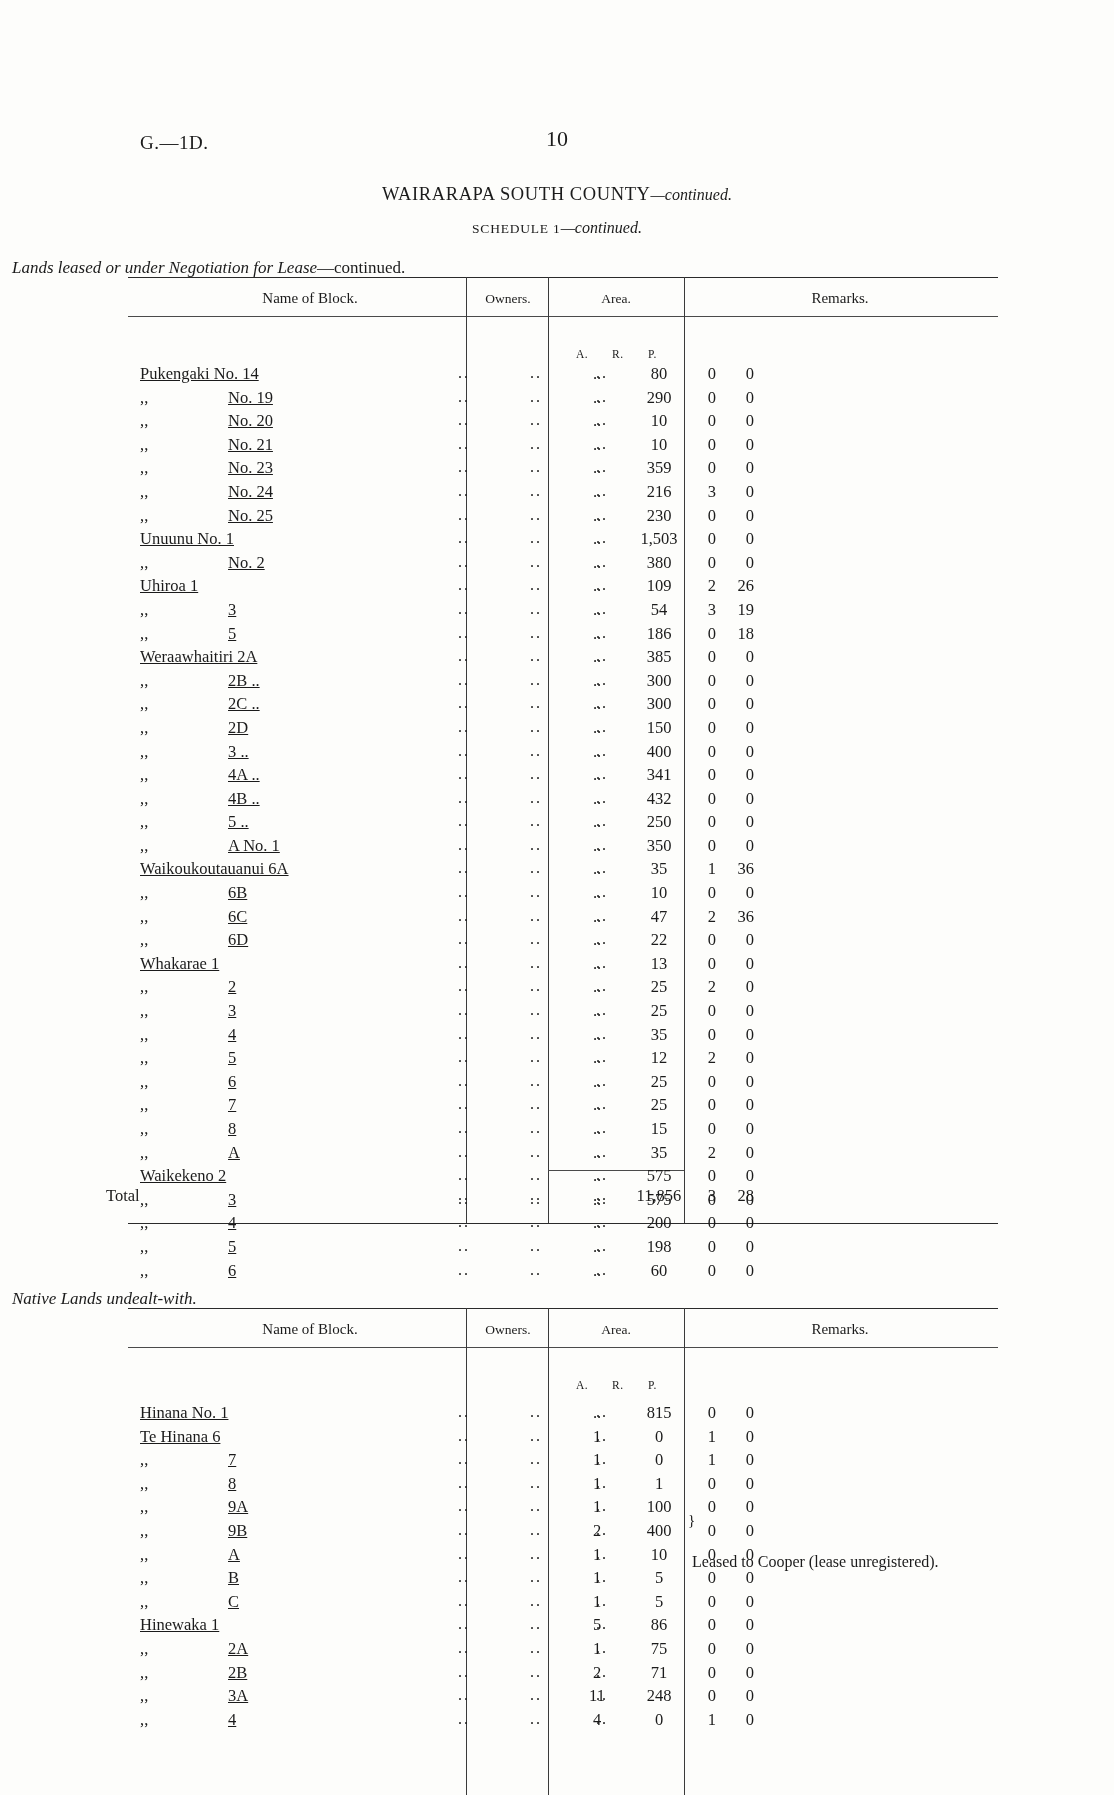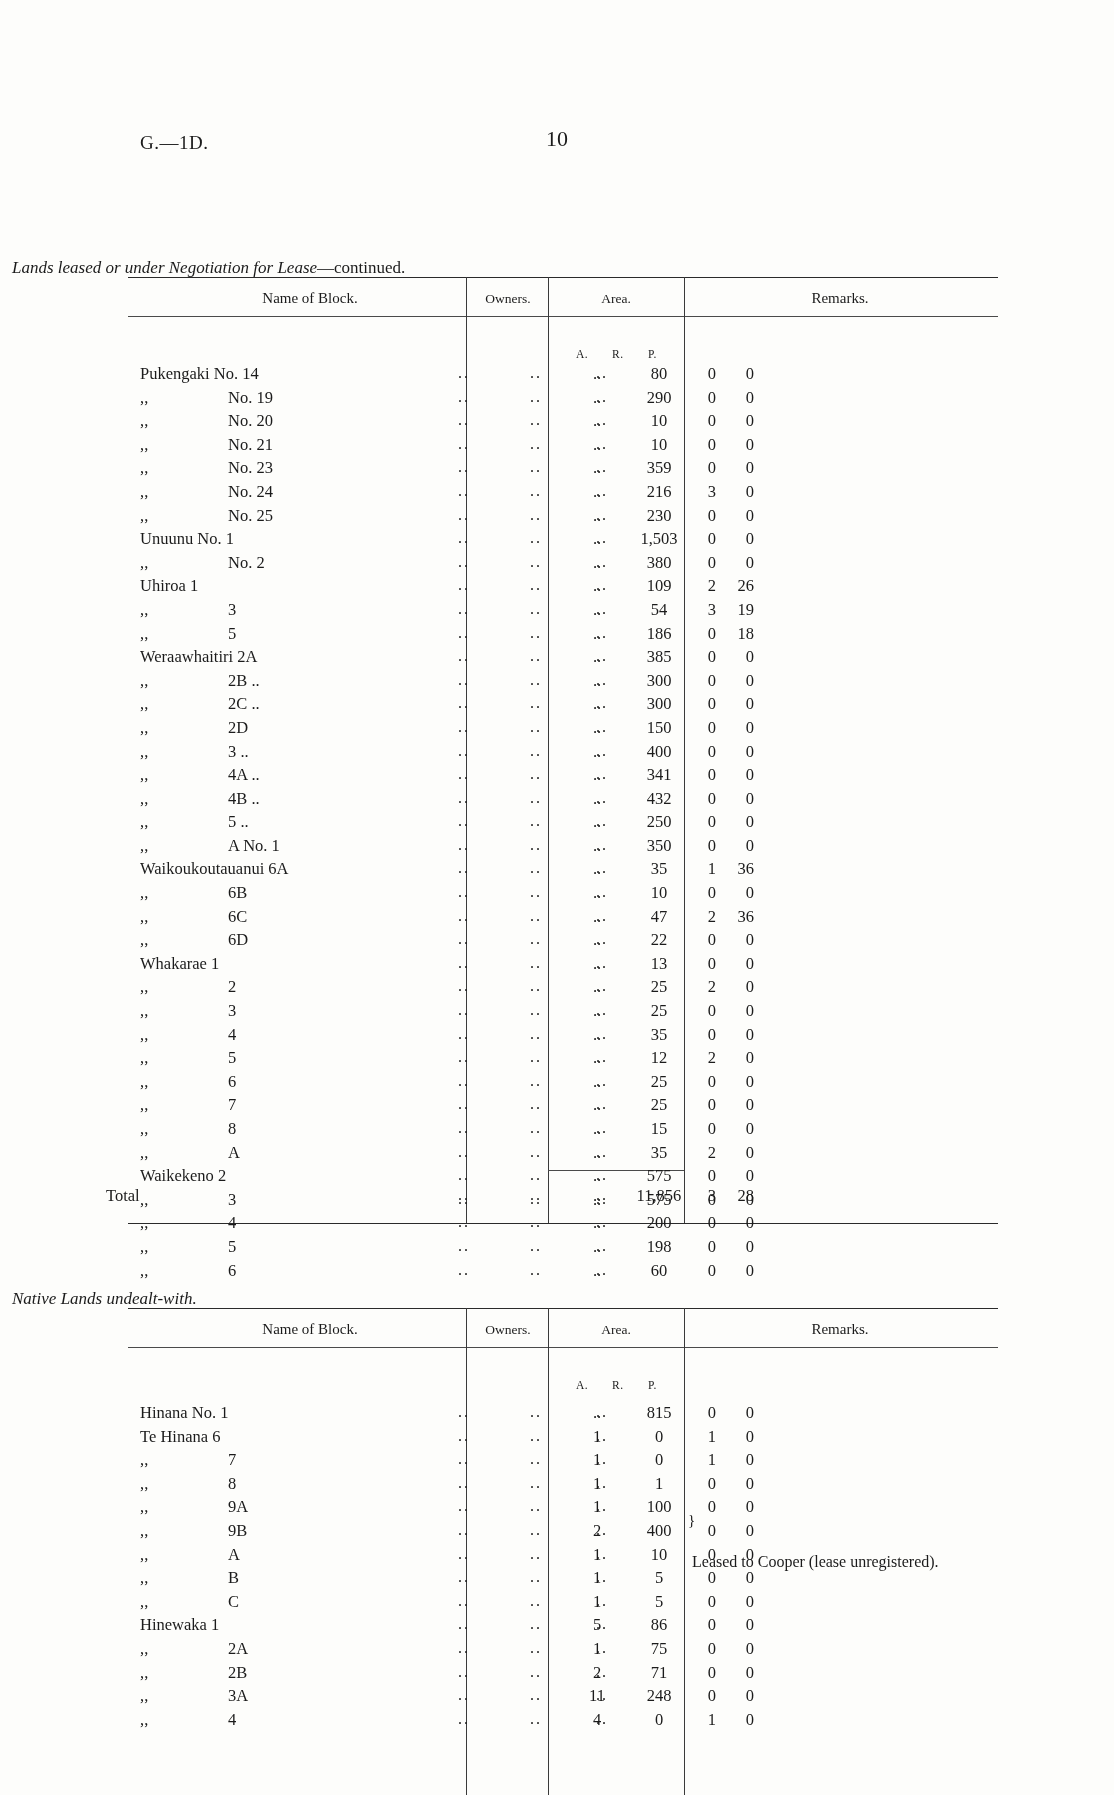--- a/index.html
+++ b/index.html
@@ -98,20 +98,21 @@
   .row {
     position: relative;
     height: 23.6px;
     font-size: 16.5px;
   }
   .row .blockname {
     position: absolute;
     left: 0;
     top: 0;
     white-space: nowrap;
+    text-decoration: underline;
   }
   .row .blockname .q {
     display: inline-block;
     width: 26px;
   }
   .row .dots {
     position: absolute;
     top: 0;
     font-size: 16px;
     letter-spacing: 2px;
@@ -167,21 +168,27 @@
 </head>
 <body>
 
 <div class="page">
 
   <div class="doc-code">
     <span>G.—1D.</span>
   </div>
   <div class="page-number">10</div>
 
-
+  <div class="county-title">
+    <span>WAIRARAPA SOUTH COUNTY</span><span class="cont">—continued.</span>
+  </div>
+
+  <div class="schedule-line sched1-label">
+    <span class="sm">SCHEDULE 1</span><span class="it">—continued.</span>
+  </div>
 
   <div class="sched1-sub">
     <span>Lands leased or under Negotiation for Lease</span><span class="rom">—continued.</span>
   </div>
 
   <div class="rule" style="left:128px; top:277px; width:870px;"></div>
   <div class="rule thin" style="left:128px; top:316px; width:870px;"></div>
   <div class="vrule" style="left:466px; top:277px; height:946px;"></div>
   <div class="vrule" style="left:548px; top:277px; height:946px;"></div>
   <div class="vrule" style="left:684px; top:277px; height:946px;"></div>

